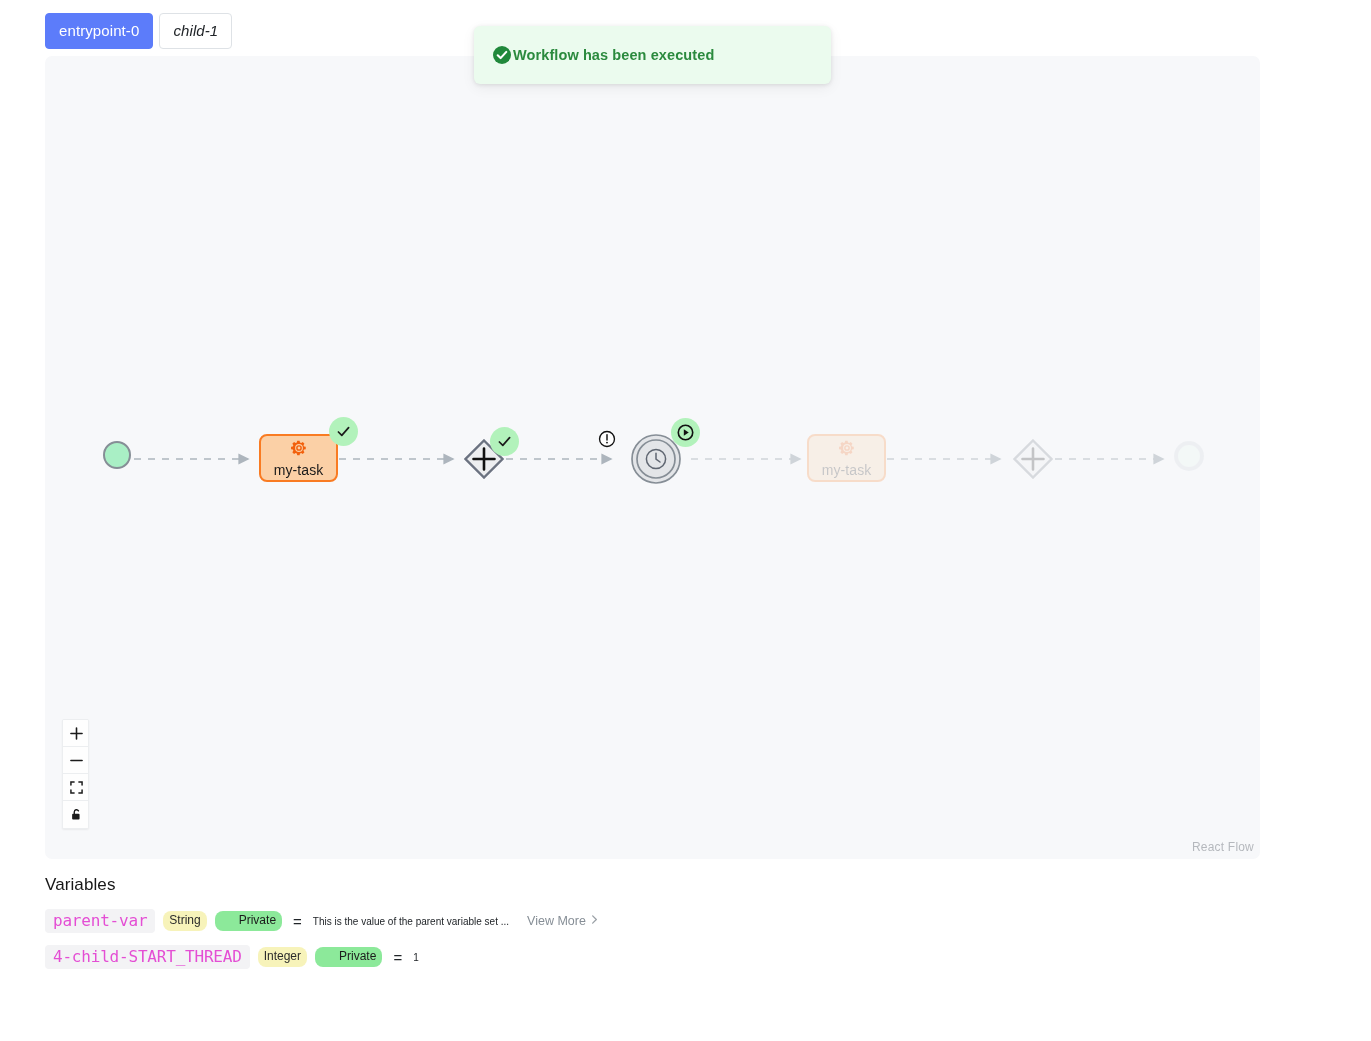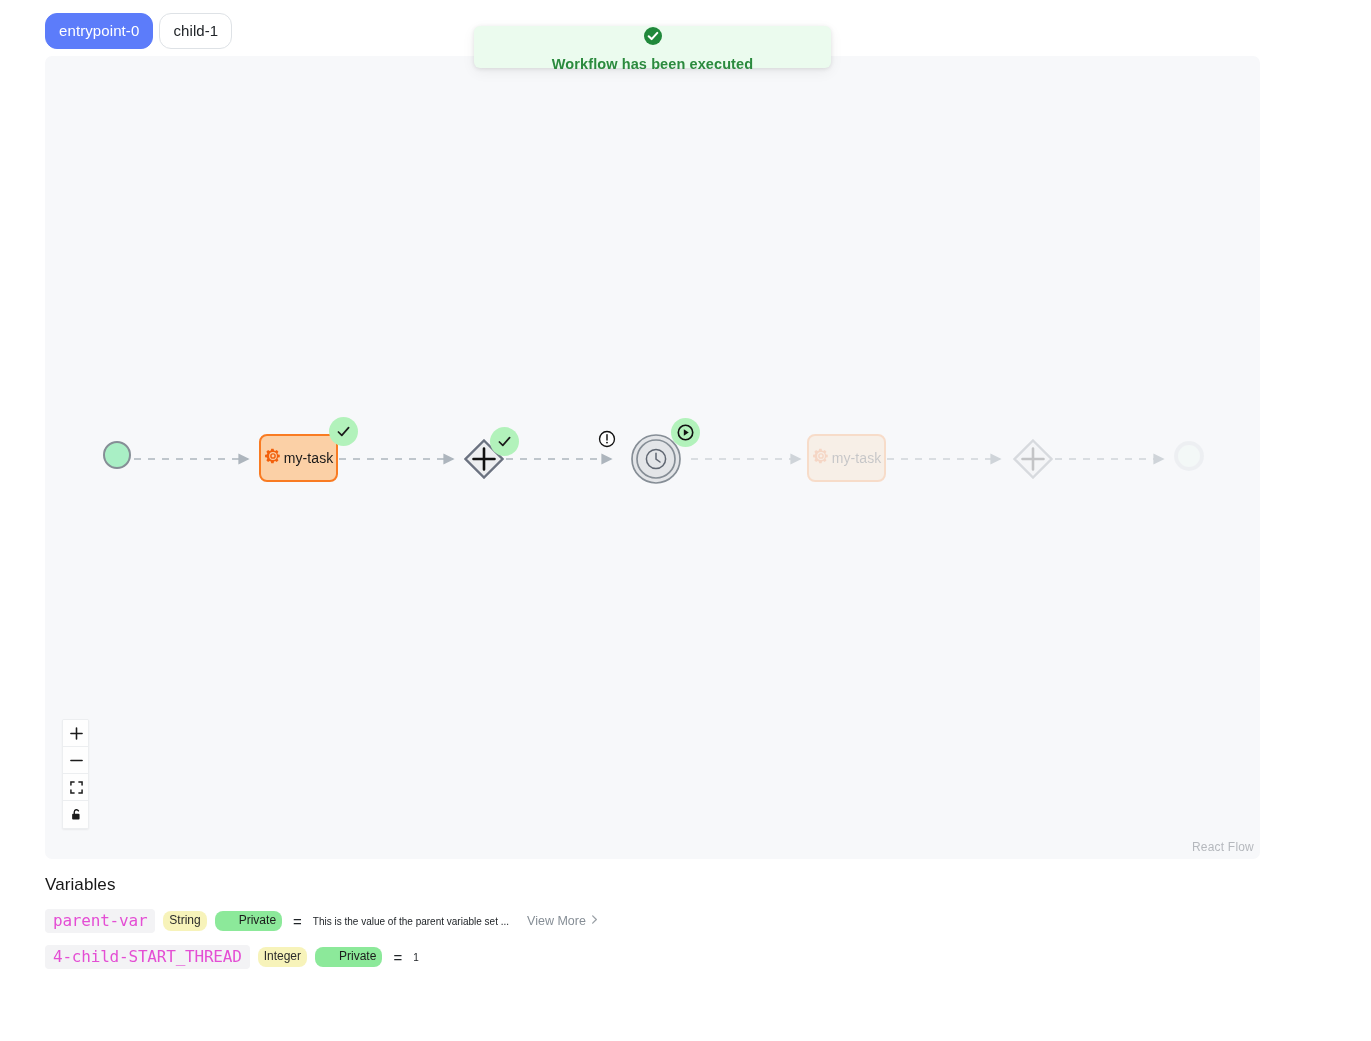--- a/index.html
+++ b/index.html
@@ -18,52 +18,52 @@
   
   .tabbar {
     position: absolute; left: 45px; top: 13px;
     display: flex; gap: 6px; align-items: flex-start;
     z-index: 5;
   }
   .tab {
     font-size: 15px;
     line-height: 1;
     padding: 9px 13px 10px 13px;
-    border-radius: 12px;
+    border-radius: 4px;
     border: 1px solid transparent;
     background: #ffffff;
     color: #212529;
     cursor: pointer;
     white-space: nowrap;
     letter-spacing: .1px;
   }
   .tab.active {
     background: #5c7cfa;
     color: #ffffff;
     border-color: #5c7cfa;
   }
   .tab.inactive {
     background: #ffffff;
     color: #212529;
     border-color: #dee2e6;
+    font-style: italic;
   }
 
   
   .toast {
     position: absolute;
     left: 474px; top: 26px;
-    width: 357px; height: 42px;
+    width: 357px; height: 58px;
     background: #ebfbee;
     border-radius: 6px;
     display: flex; align-items: center;
     padding: 0 18px;
-    gap: 10px;
+    gap: 1px;
     box-shadow: 0 1px 4px rgba(0,0,0,0.10), 0 4px 14px rgba(0,0,0,0.06);
     z-index: 20;
-    flex-direction: column;
   }
   .toast-icon { width: 20px; height: 20px; flex: 0 0 20px; display:block; }
   .toast-text {
     font-size: 14.5px; font-weight: bold;
     color: #2b8a3e;
     letter-spacing: .1px;
   }
 
   
   .canvas {
@@ -116,21 +116,21 @@
     border-radius: 50%;
     border: 4px solid #ced4da;
     background: #e7f8ee;
   }
 
   .task-node {
     width: 79px; height: 48px;
     border-radius: 8px;
     border: 2px solid #f97b22;
     background: #fbd0a6;
-    display: flex; flex-direction: row;
+    display: flex; flex-direction: column;
     align-items: center; justify-content: center;
     gap: 2px;
   }
   .task-label {
     font-size: 14px; color: #1a1a1a; line-height: 1;
     letter-spacing: .1px;
   }
   .faded { opacity: .22; }
 
   .gw-node { width: 40px; height: 40px; }

